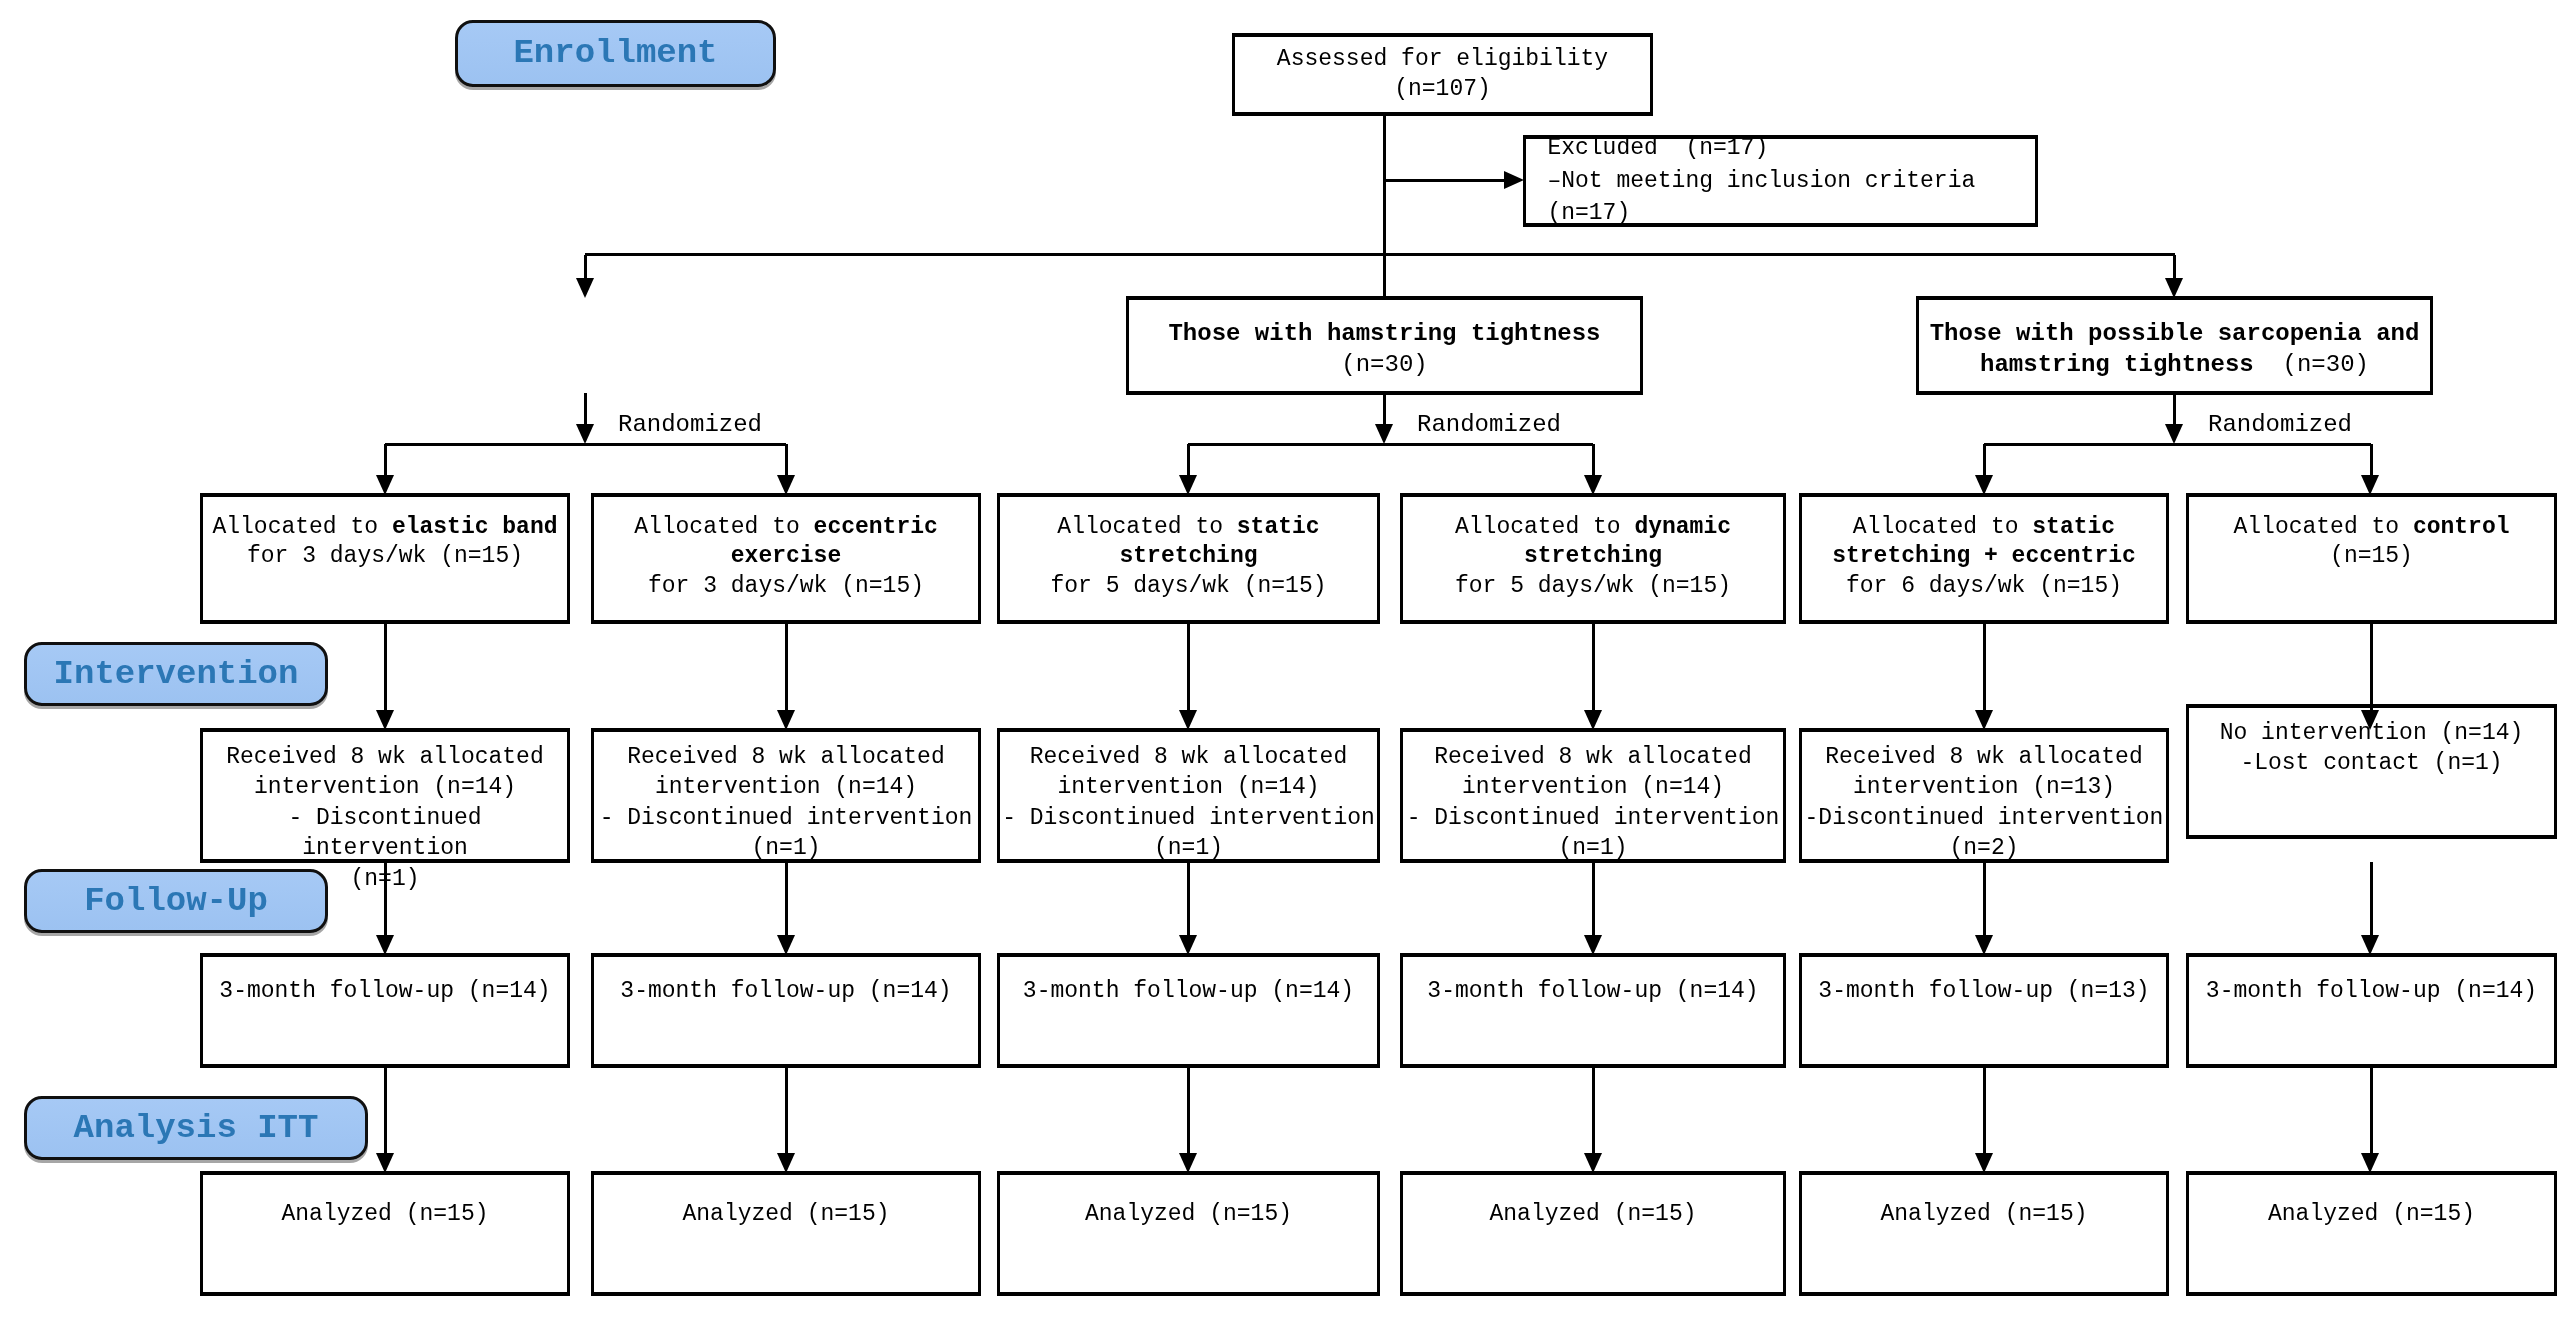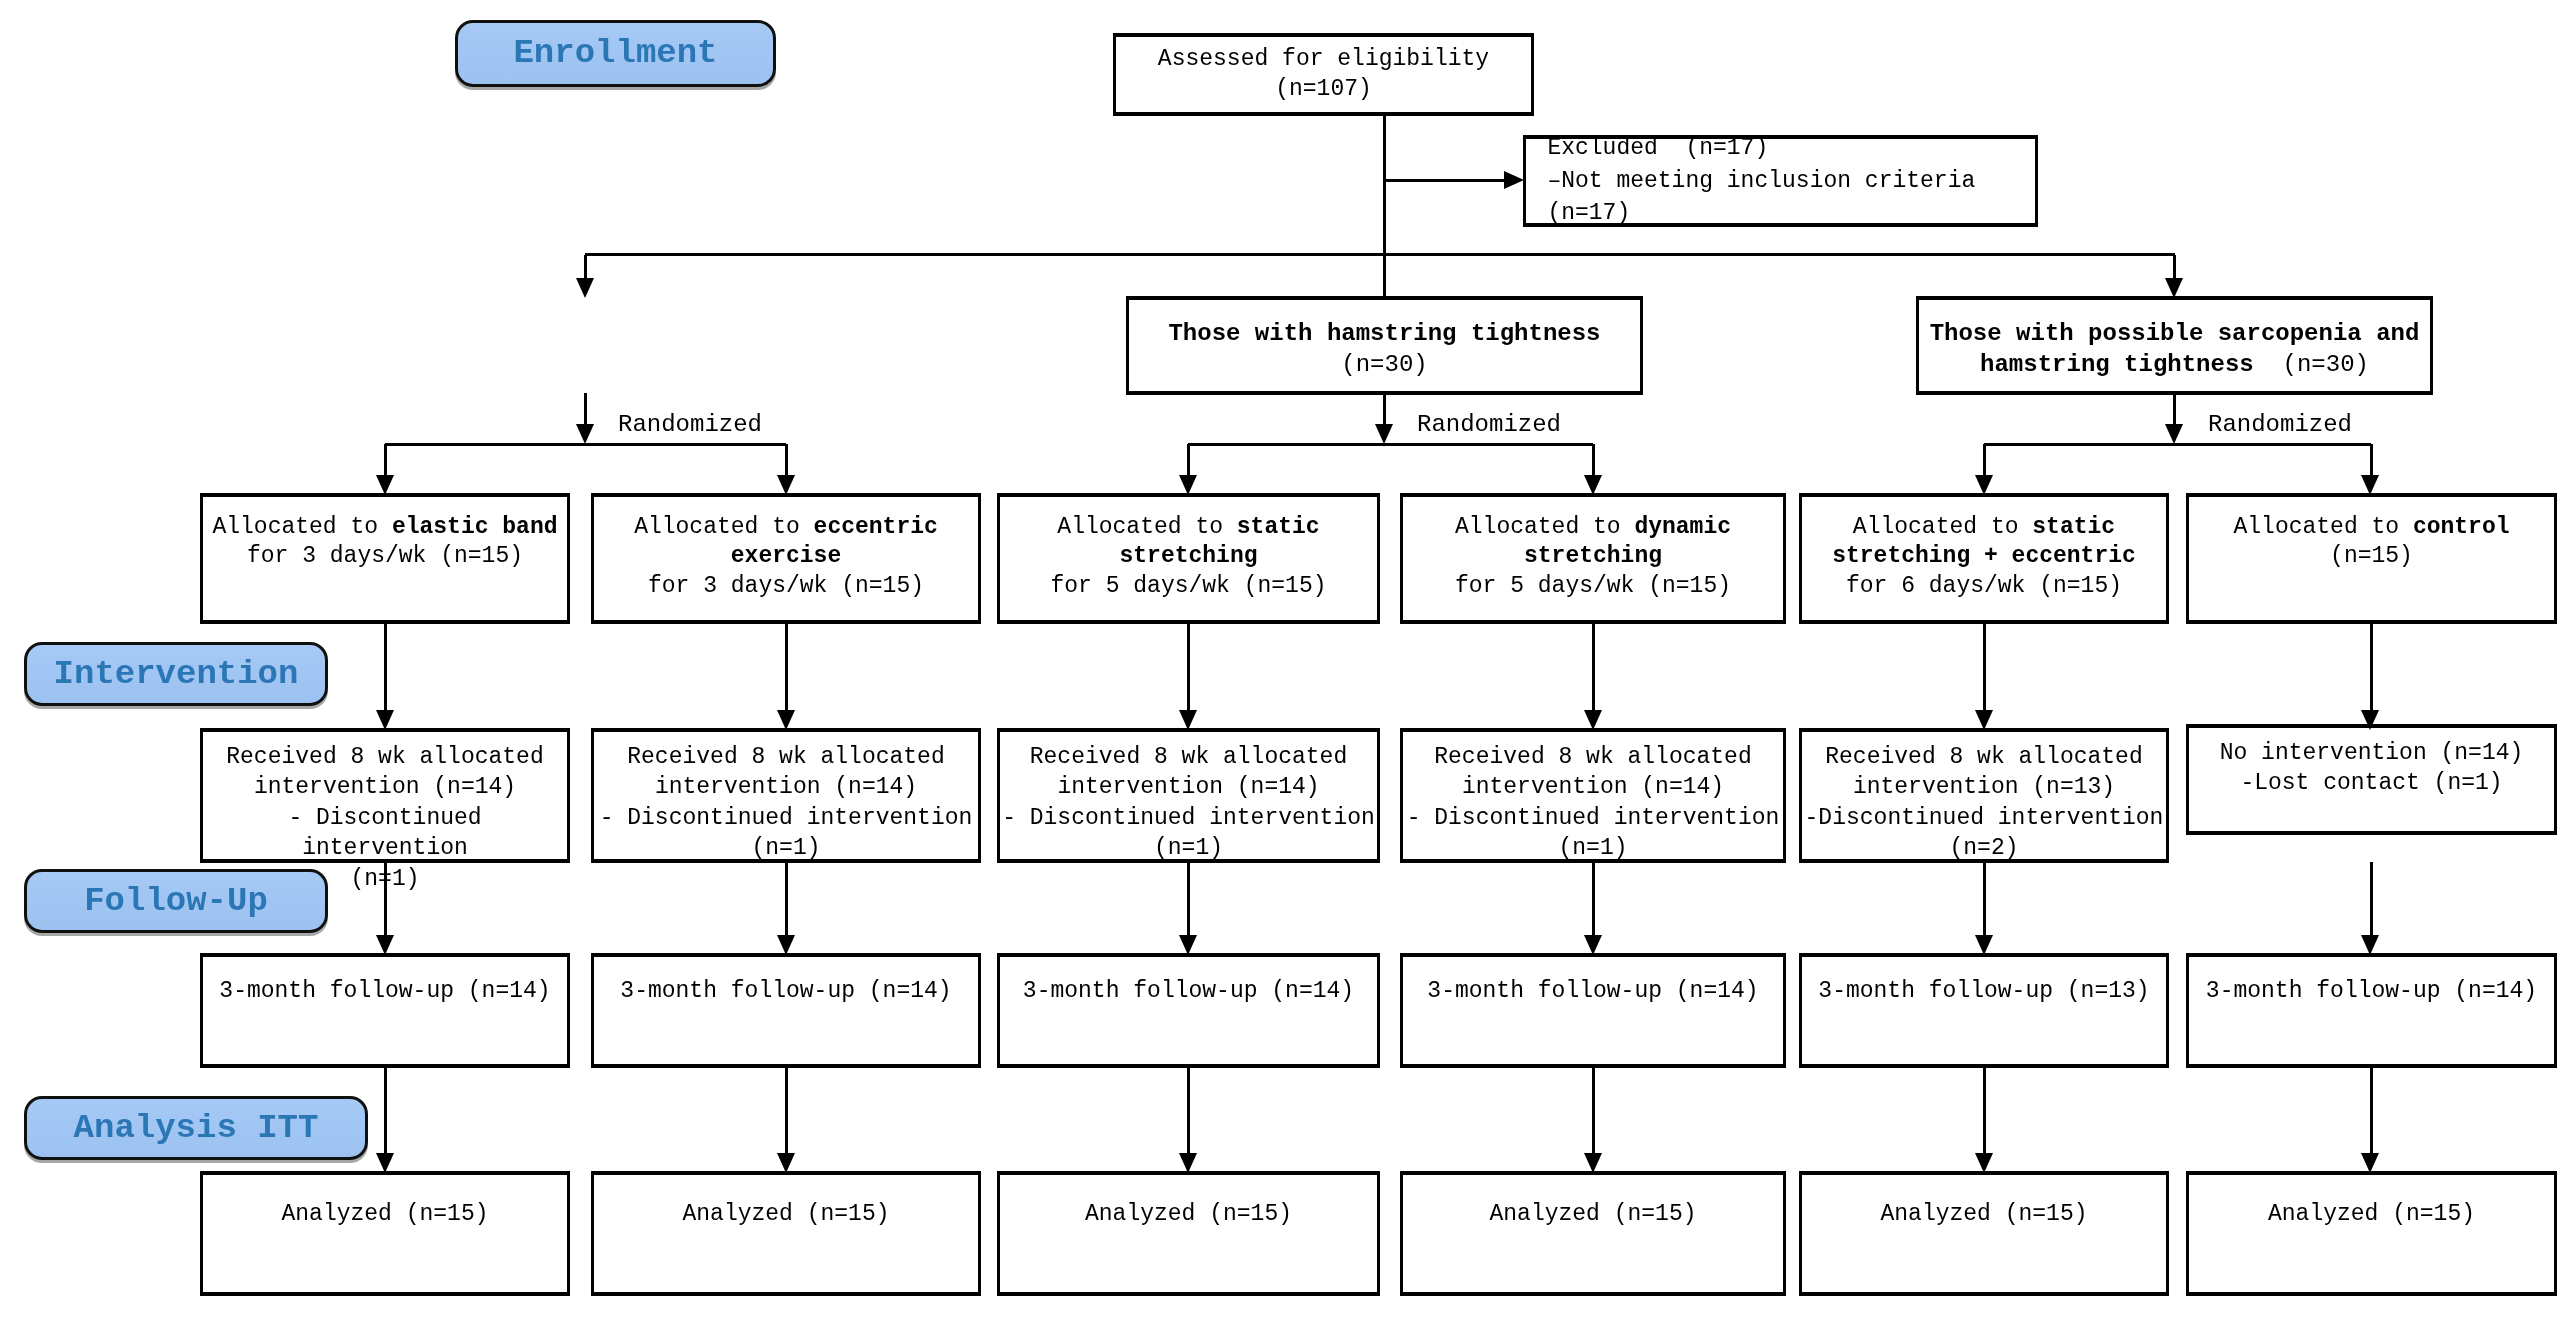--- a/index.html
+++ b/index.html
@@ -37,21 +37,21 @@
 </head>
 <body>
 
 <div id="canvas">
 
   <div class="stage" style="left:455px;top:19.6px;width:321px;height:67px">Enrollment</div>
   <div class="stage" style="left:24px;top:642px;width:304px;height:64px">Intervention</div>
   <div class="stage" style="left:24px;top:869px;width:304px;height:64px">Follow-Up</div>
   <div class="stage" style="left:24px;top:1096px;width:344px;height:64px">Analysis ITT</div>
 
-  <div class="box" style="left:1113px;top:33px;width:421px;height:83px">Assessed for eligibility (n=107)</div>
+  <div class="box" style="left:1232px;top:33px;width:421px;height:83px">Assessed for eligibility (n=107)</div>
   <div class="box excl" style="left:1523px;top:135px;width:515px;height:92px">
       <div class="line"><span>Excluded &nbsp;(n=17)</span></div>
       <div class="line"><span>–Not meeting inclusion criteria (n=17)</span></div>
     </div>
 
   <div class="box group" style="left:1126px;top:296px;width:517px;height:99px">
       <div class="line"><span class="bold">Those with hamstring tightness</span></div>
       <div class="line"><span>(n=30)</span></div>
     </div>
   <div class="box group" style="left:1916px;top:296px;width:517px;height:99px">
@@ -115,21 +115,21 @@
       <div class="line"><span>intervention (n=14)</span></div>
       <div class="line"><span>- Discontinued intervention</span></div>
       <div class="line"><span>(n=1)</span></div>
     </div>
   <div class="box interv" style="left:1799px;top:728px;width:370px;height:135px">
       <div class="line"><span>Received 8 wk allocated</span></div>
       <div class="line"><span>intervention (n=13)</span></div>
       <div class="line"><span>-Discontinued intervention</span></div>
       <div class="line"><span>(n=2)</span></div>
     </div>
-  <div class="box interv" style="left:2186px;top:724px;width:371px;height:111px">
+  <div class="box interv" style="left:2186px;top:704px;width:371px;height:135px">
       <div class="line"><span>No intervention (n=14)</span></div>
       <div class="line"><span>-Lost contact (n=1)</span></div>
     </div>
 
   <div class="box fu" style="left:200px;top:953px;width:370px;height:115px">3-month follow-up (n=14)</div>
   <div class="box fu" style="left:591px;top:953px;width:390px;height:115px">3-month follow-up (n=14)</div>
   <div class="box fu" style="left:997px;top:953px;width:383px;height:115px">3-month follow-up (n=14)</div>
   <div class="box fu" style="left:1400px;top:953px;width:386px;height:115px">3-month follow-up (n=14)</div>
   <div class="box fu" style="left:1799px;top:953px;width:370px;height:115px">3-month follow-up (n=13)</div>
   <div class="box fu" style="left:2186px;top:953px;width:371px;height:115px">3-month follow-up (n=14)</div>

